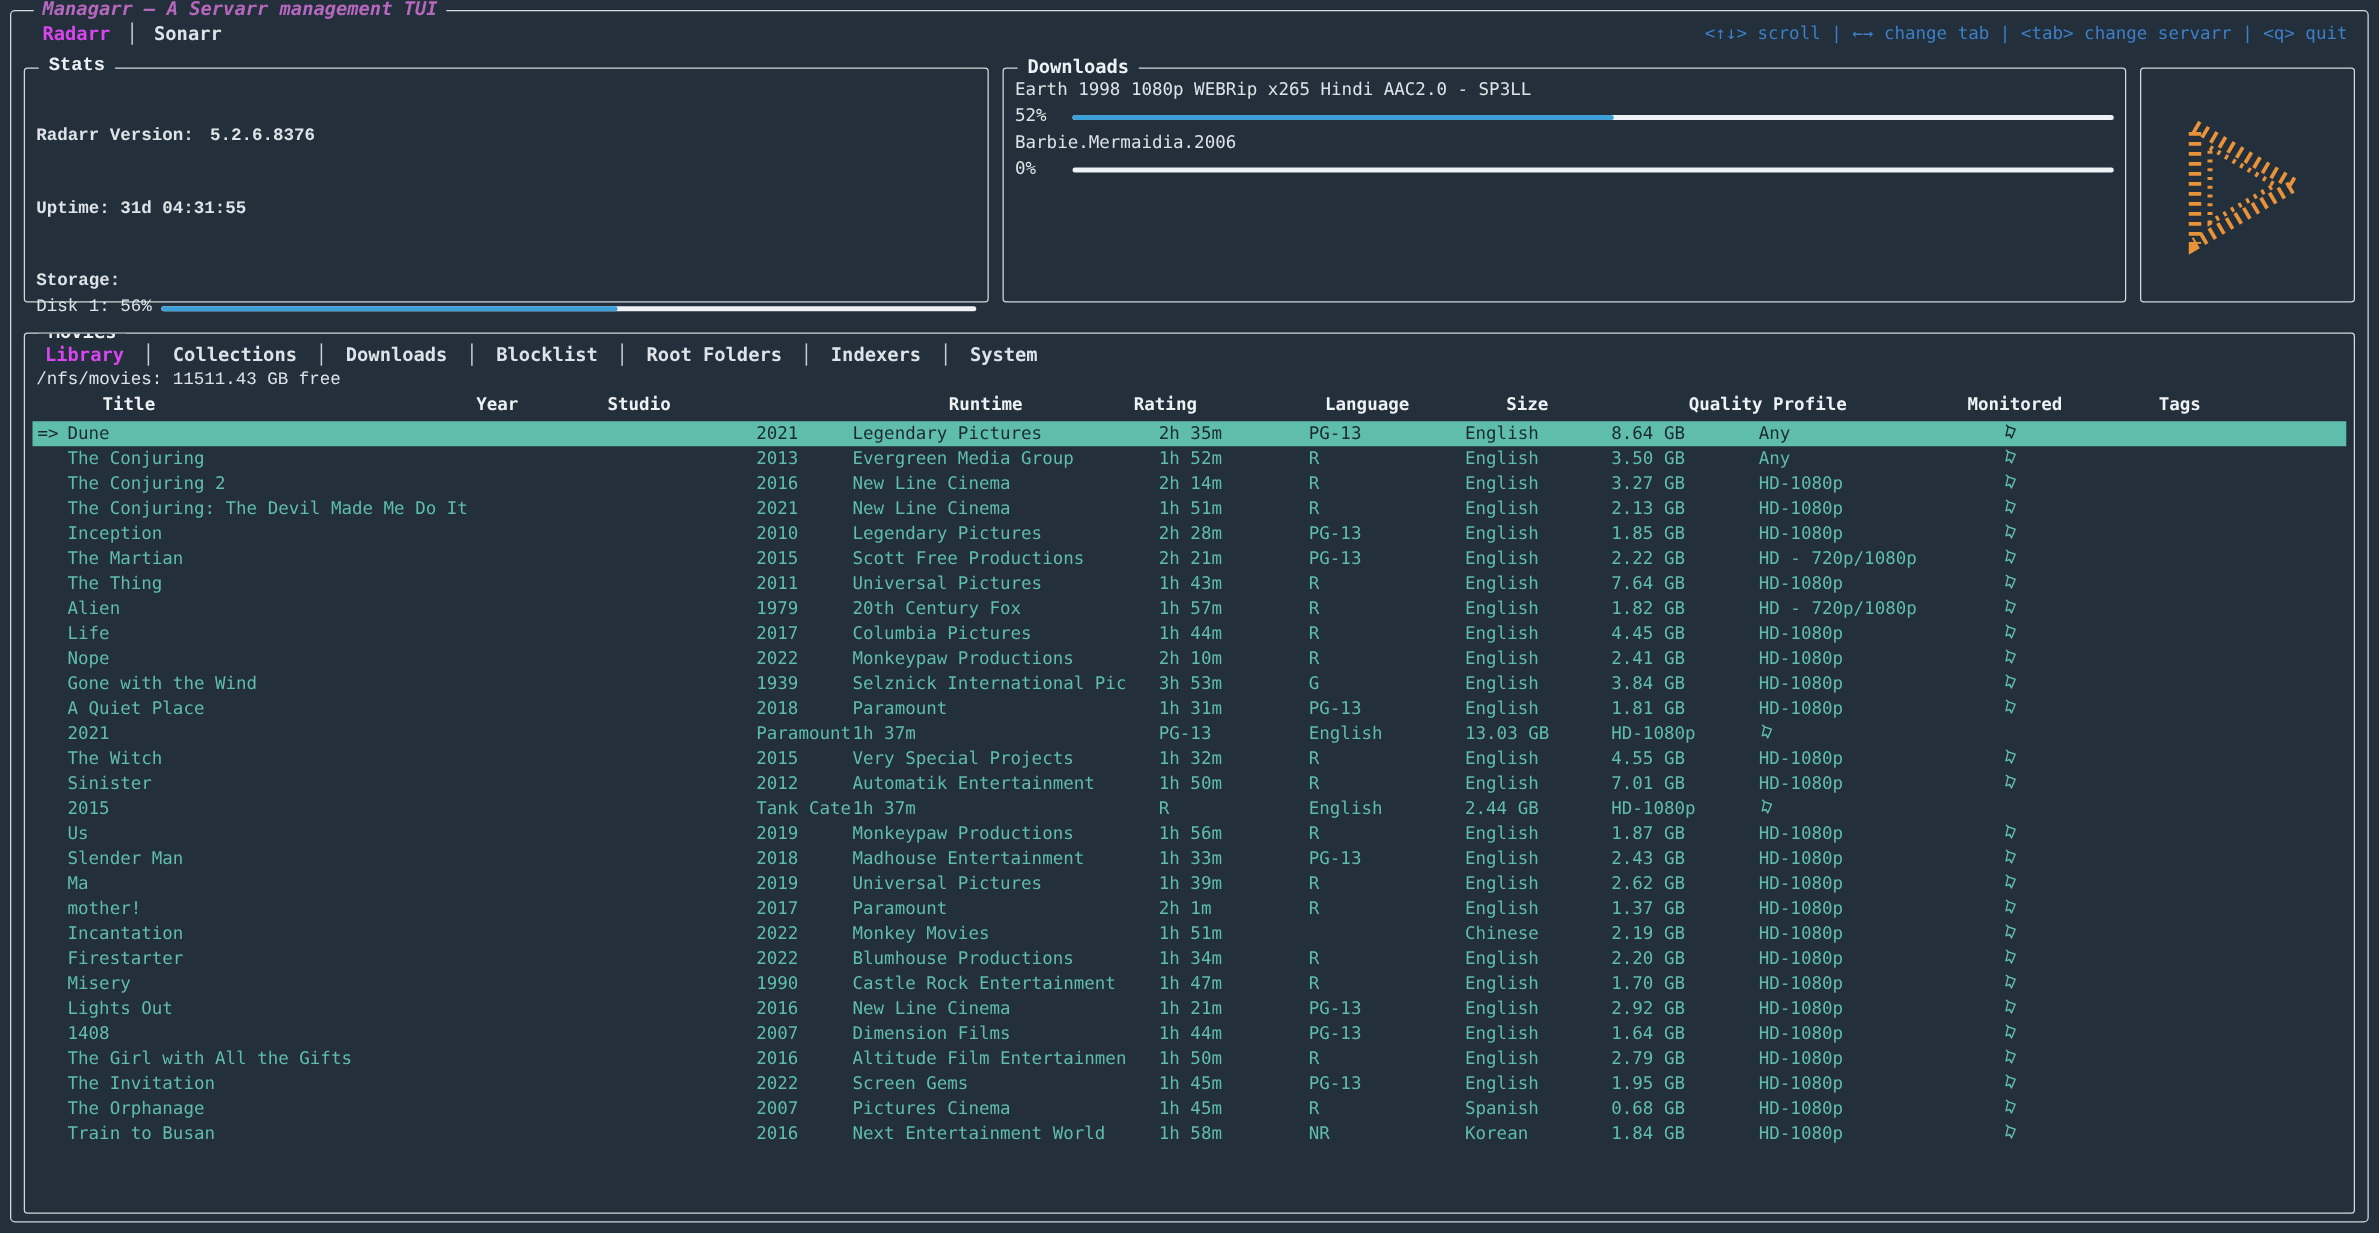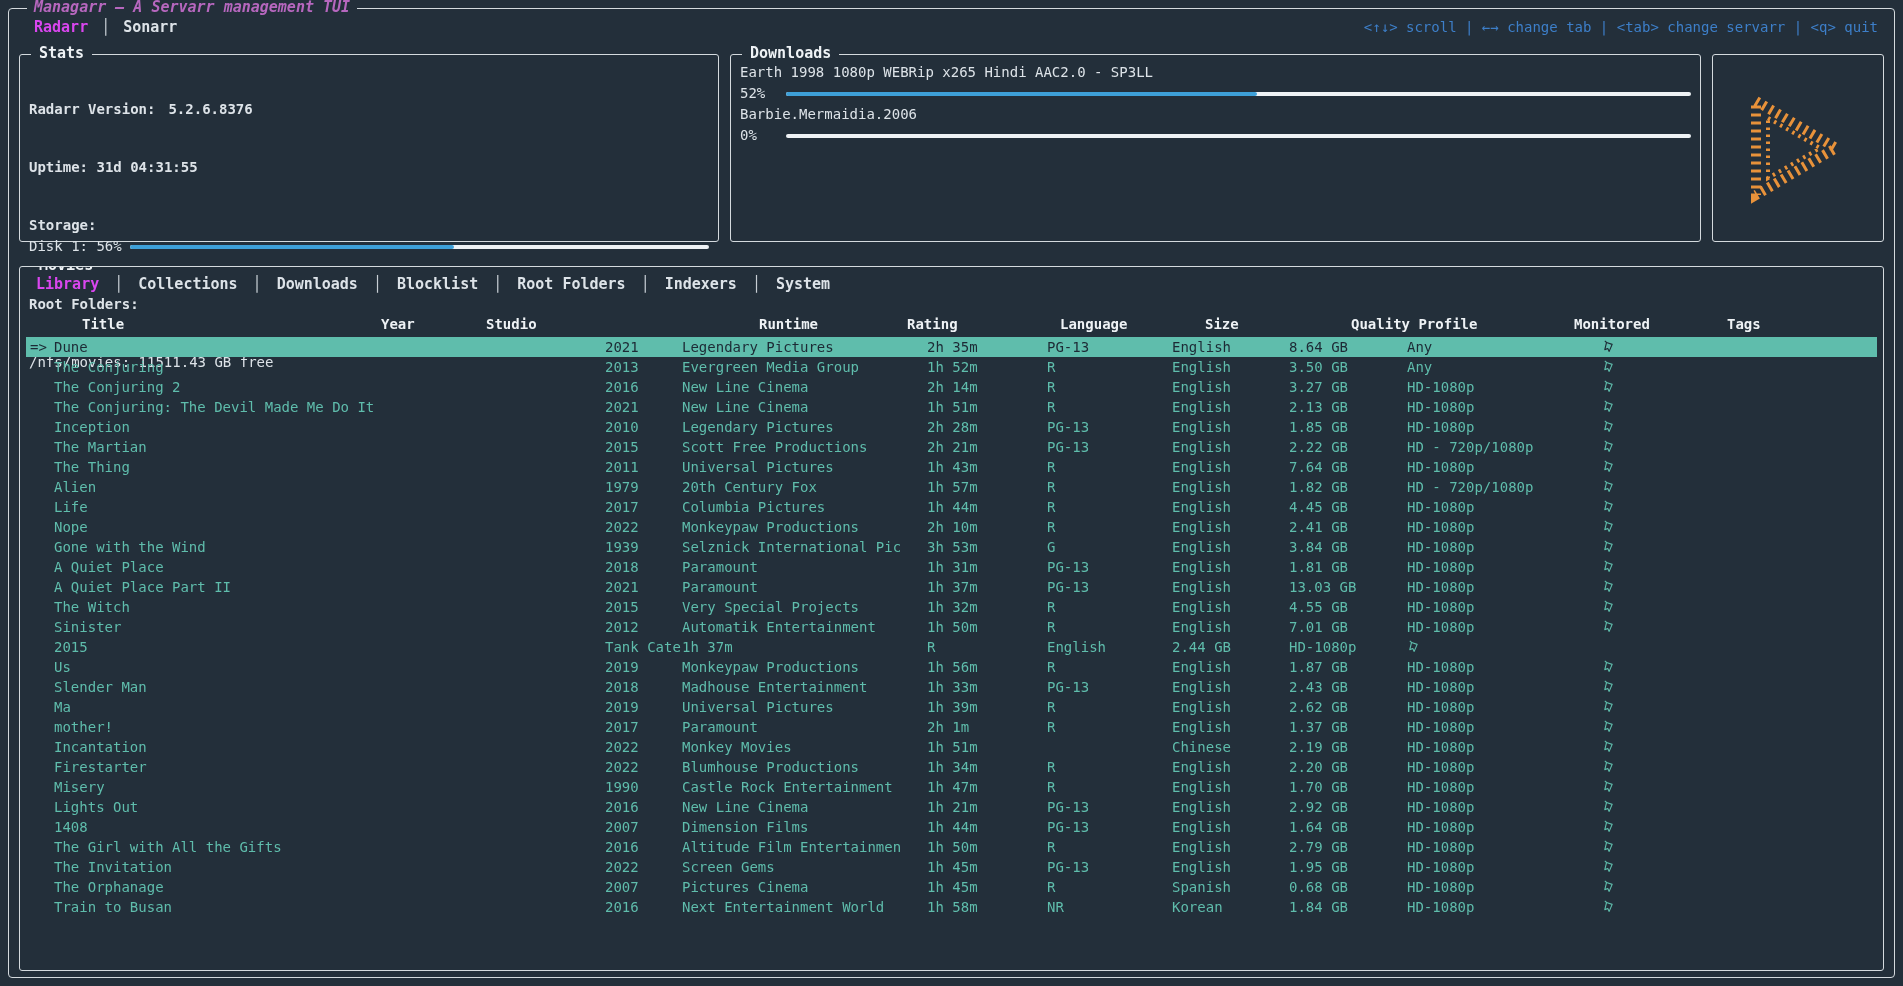--- a/index.html
+++ b/index.html
@@ -35,21 +35,21 @@
   .panels-row { display:flex; gap:11px; margin-top:14px; height:188px; }
   .panel {
     position:relative; border:1px solid #d4dade; border-radius:3px;
     padding:7px 9px;
   }
   .panel-title {
     position:absolute; top:-11px; left:11px;
     background:#232f3a; padding:0 8px;
     font-weight:bold; font-size:15px; color:#eef2f5; white-space:pre;
   }
-  .stats-panel { width:700px; }
+  .stats-panel { width:772px;font-family:Liberation Mono, monospace; }
   .downloads-panel { flex:1; }
   .logo-panel { width:172px; display:flex; align-items:center; justify-content:center; }
 
   .stat-line { line-height:21px; white-space:pre;margin-top:37px; }
   .b { font-weight:bold; }
   .val-gap { margin-left:13px; }
   .bar-line { display:flex; align-items:center; line-height:21px; }
   .bar-label { white-space:pre; margin-right:8px; }
   .bar-track { flex:1; height:4px; background:#eef2f5; border-radius:2px; position:relative; }
   .bar-fill { position:absolute; left:0; top:0; bottom:0; background:#3ea0d8; border-radius:2px; }
@@ -105,21 +105,20 @@
       <div class="panel-title">Stats</div>
       <div class="stat-line b"><span>Radarr Version:</span><span class="val-gap">5.2.6.8376</span></div>
       <div class="stat-line b"><span>Uptime:</span> <span>31d 04:31:55</span></div>
       <div class="stat-line b">Storage:</div>
       <div class="bar-line">
         <span class="bar-label">Disk 1: 56%</span>
         <div class="bar-track">
             <div class="bar-fill" id="disk-fill" style="width: 56%;"></div>
           </div>
       </div>
-      <div class="stat-line b">Root Folders:</div>
       <div class="stat-line">/nfs/movies: 11511.43 GB free</div>
     </div>
 
     <div class="panel downloads-panel">
       <div class="panel-title">Downloads</div>
       <div id="downloads-list">
           <div class="dl-name">Earth 1998 1080p WEBRip x265 Hindi AAC2.0 - SP3LL</div>
           <div class="bar-line">
             <span class="bar-label dl-pct">52%</span>
             <div class="bar-track">
@@ -363,21 +362,20 @@
           <div>1.81 GB</div>
           <div>HD-1080p</div>
           <div class="mon-icon"><span><svg width="14" height="15" viewBox="0 0 16 16" fill="none" stroke="currentColor" stroke-width="1.3" stroke-linejoin="round">
                 <path d="M5.2 3.4 L11.6 5.6 L8.2 13.6 L6.6 10.3 L3.2 11.6 Z"></path>
                 <path d="M3.2 1.6 L5.2 3.4"></path>
               </svg></span></div>
           <div></div>
         </div>
         <div class="trow">
           <div class="cell-ind"></div>
-          <div>A Quiet Place Part II</div>
           <div>2021</div>
           <div>Paramount</div>
           <div>1h 37m</div>
           <div>PG-13</div>
           <div>English</div>
           <div>13.03 GB</div>
           <div>HD-1080p</div>
           <div class="mon-icon"><span><svg width="14" height="15" viewBox="0 0 16 16" fill="none" stroke="currentColor" stroke-width="1.3" stroke-linejoin="round">
                 <path d="M5.2 3.4 L11.6 5.6 L8.2 13.6 L6.6 10.3 L3.2 11.6 Z"></path>
                 <path d="M3.2 1.6 L5.2 3.4"></path>

